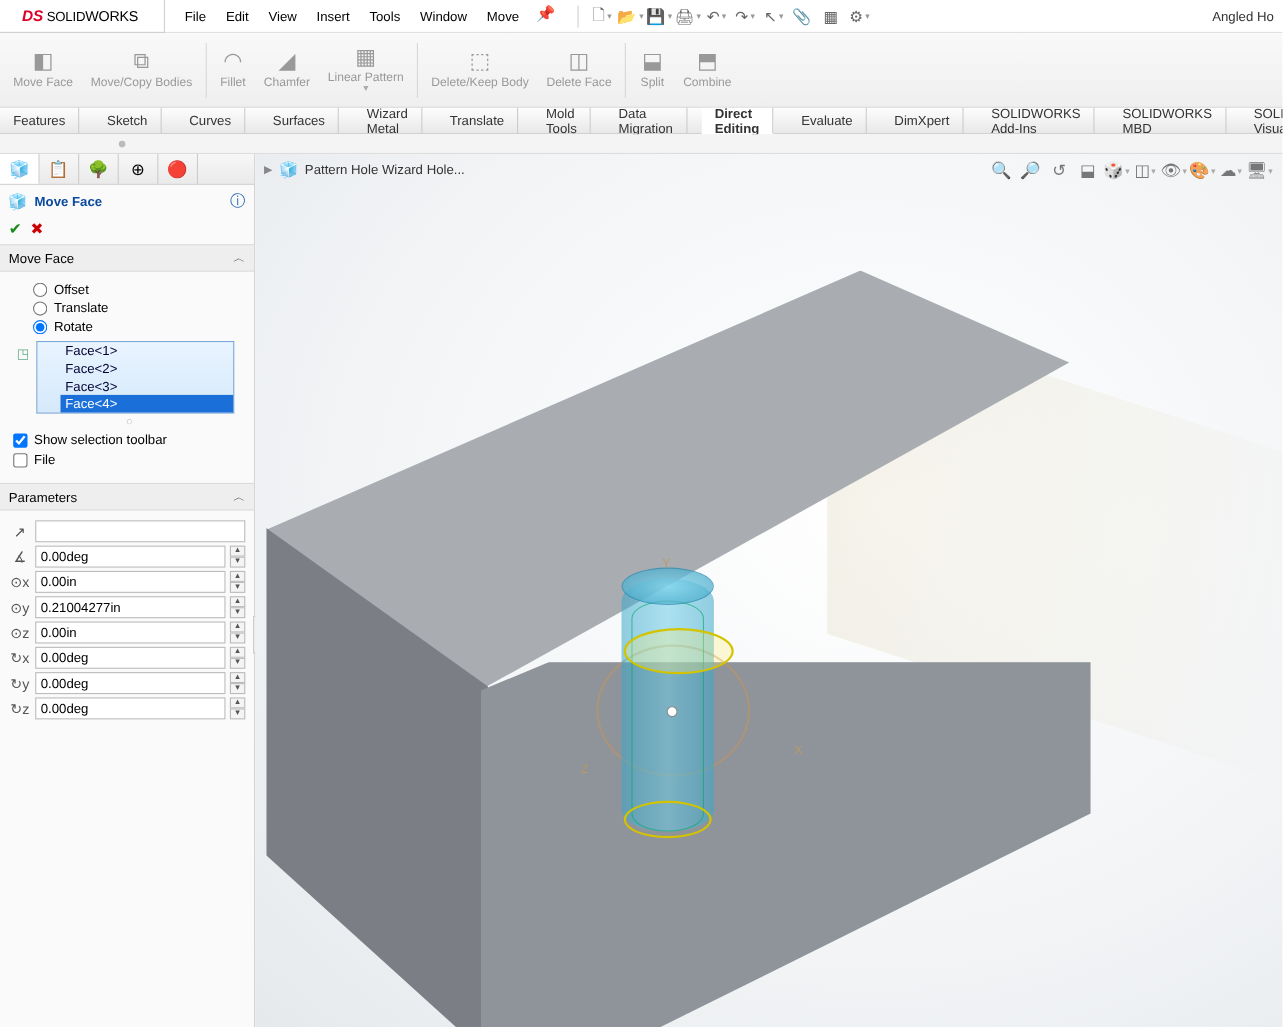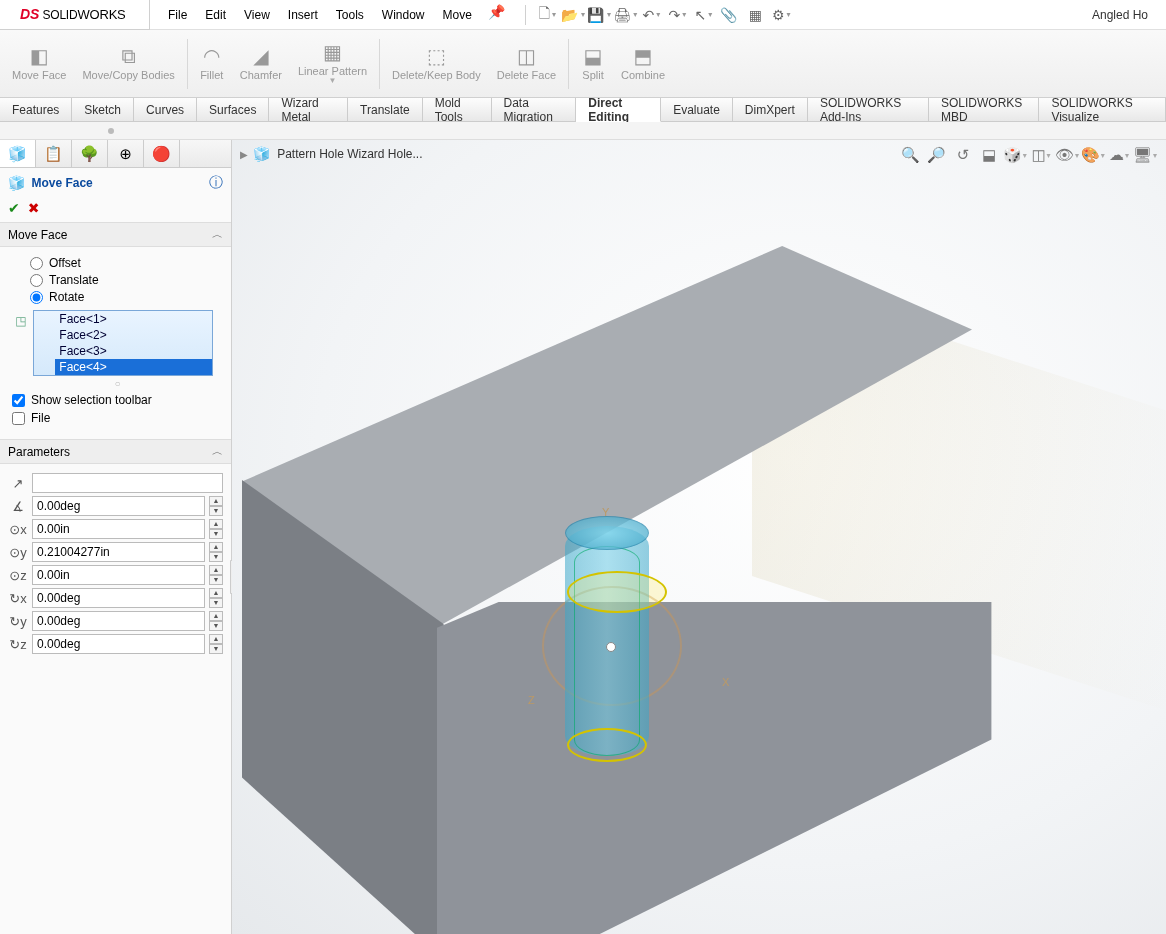--- a/index.html
+++ b/index.html
@@ -11,31 +11,31 @@
 .logo-ds { color: #e00028; font-weight: bold; font-size: 14px; font-style: italic; margin-right: 3px; }
 .logo-text { font-family: Arial; font-size: 13px; letter-spacing: -0.2px; }
 .logo-text b { font-weight: normal; }
 .menu-items { display: flex; gap: 2px; padding: 0 10px; }
 .menu-item { padding: 4px 8px; cursor: pointer; }
 .pin-icon { color: #0066cc; margin: 0 6px; font-size: 14px; }
 .menu-sep { width: 1px; height: 20px; background: #d0d0d0; margin: 0 4px; }
 .qat { display: flex; align-items: center; gap: 4px; padding: 0 6px; }
 .qat-btn { width: 22px; height: 22px; display: flex; align-items: center; justify-content: center; color: #666; cursor: pointer; font-size: 14px; }
 .qat-btn.dd::after { content: "▾"; font-size: 8px; margin-left: 2px; color: #999; }
-.filename { margin-left: auto; padding-right: 18px; color: #333; }
+.filename { margin-left: auto; padding-right: 8px; color: #333; }
 
 
 .ribbon { height: 68px; background: linear-gradient(#f9f9f9,#efefef); border-bottom: 1px solid #d0d0d0; display: flex; align-items: center; padding: 4px 6px; gap: 4px; }
 .rbtn { display: flex; flex-direction: column; align-items: center; justify-content: center; padding: 2px 6px; color: #999; cursor: pointer; min-width: 36px; text-align: center; line-height: 1.1; }
 .rbtn .ricon { font-size: 20px; margin-bottom: 2px; }
 .rbtn span { font-size: 11px; }
 .rsep { width: 1px; height: 50px; background: #d8d8d8; margin: 0 2px; }
 
 
-.cmdtabs { height: 24px; background: linear-gradient(#fdfdfd,#e8e8e8); border-bottom: 1px solid #ccc; display: flex; align-items: stretch; }
+.cmdtabs { height: 24px; background: linear-gradient(#fdfdfd,#e8e8e8); border-bottom: 1px solid #ccc; display: flex; align-items: stretch; gap: 13px; }
 .cmdtab { padding: 4px 12px; border-right: 1px solid #ccc; cursor: pointer; display: flex; align-items: center; color: #333; }
 .cmdtab.active { background: #fff; font-weight: bold; border-bottom: 1px solid #fff; margin-bottom: -1px; }
 
 
 .headsup { height: 18px; background: #f4f4f4; border-bottom: 1px solid #ddd; position: relative; }
 .headsup .dot { position: absolute; left: 108px; top: 6px; width: 6px; height: 6px; border-radius: 50%; background: #bbb; }
 
 
 .main { display: flex; height: calc(934px - 30px - 68px - 24px - 18px); }
 

